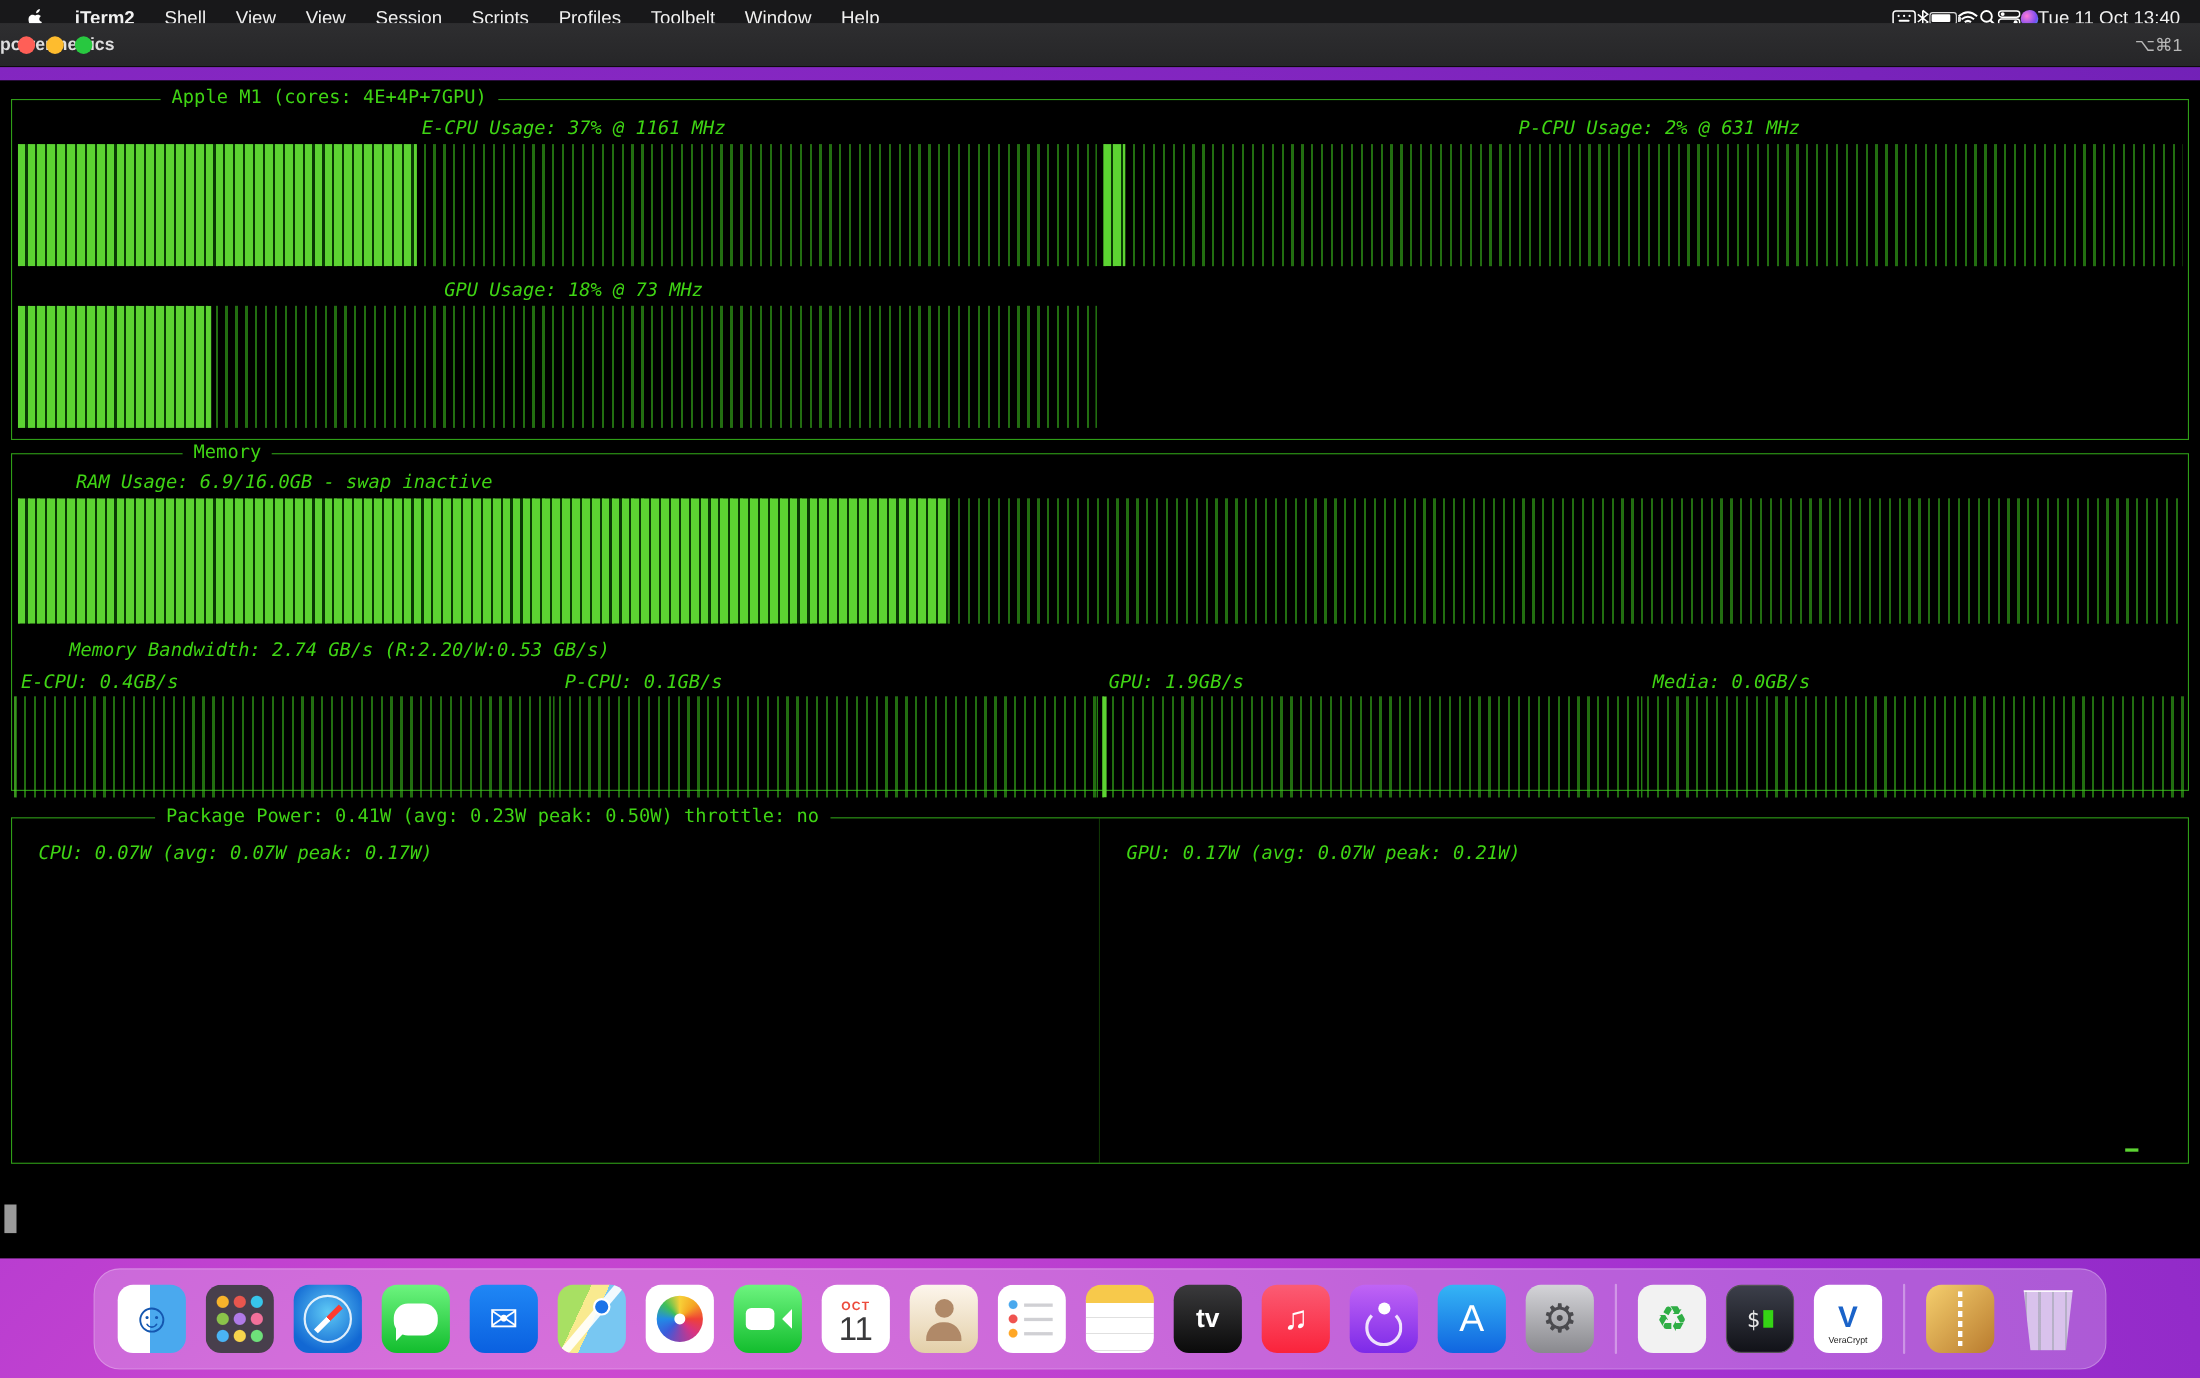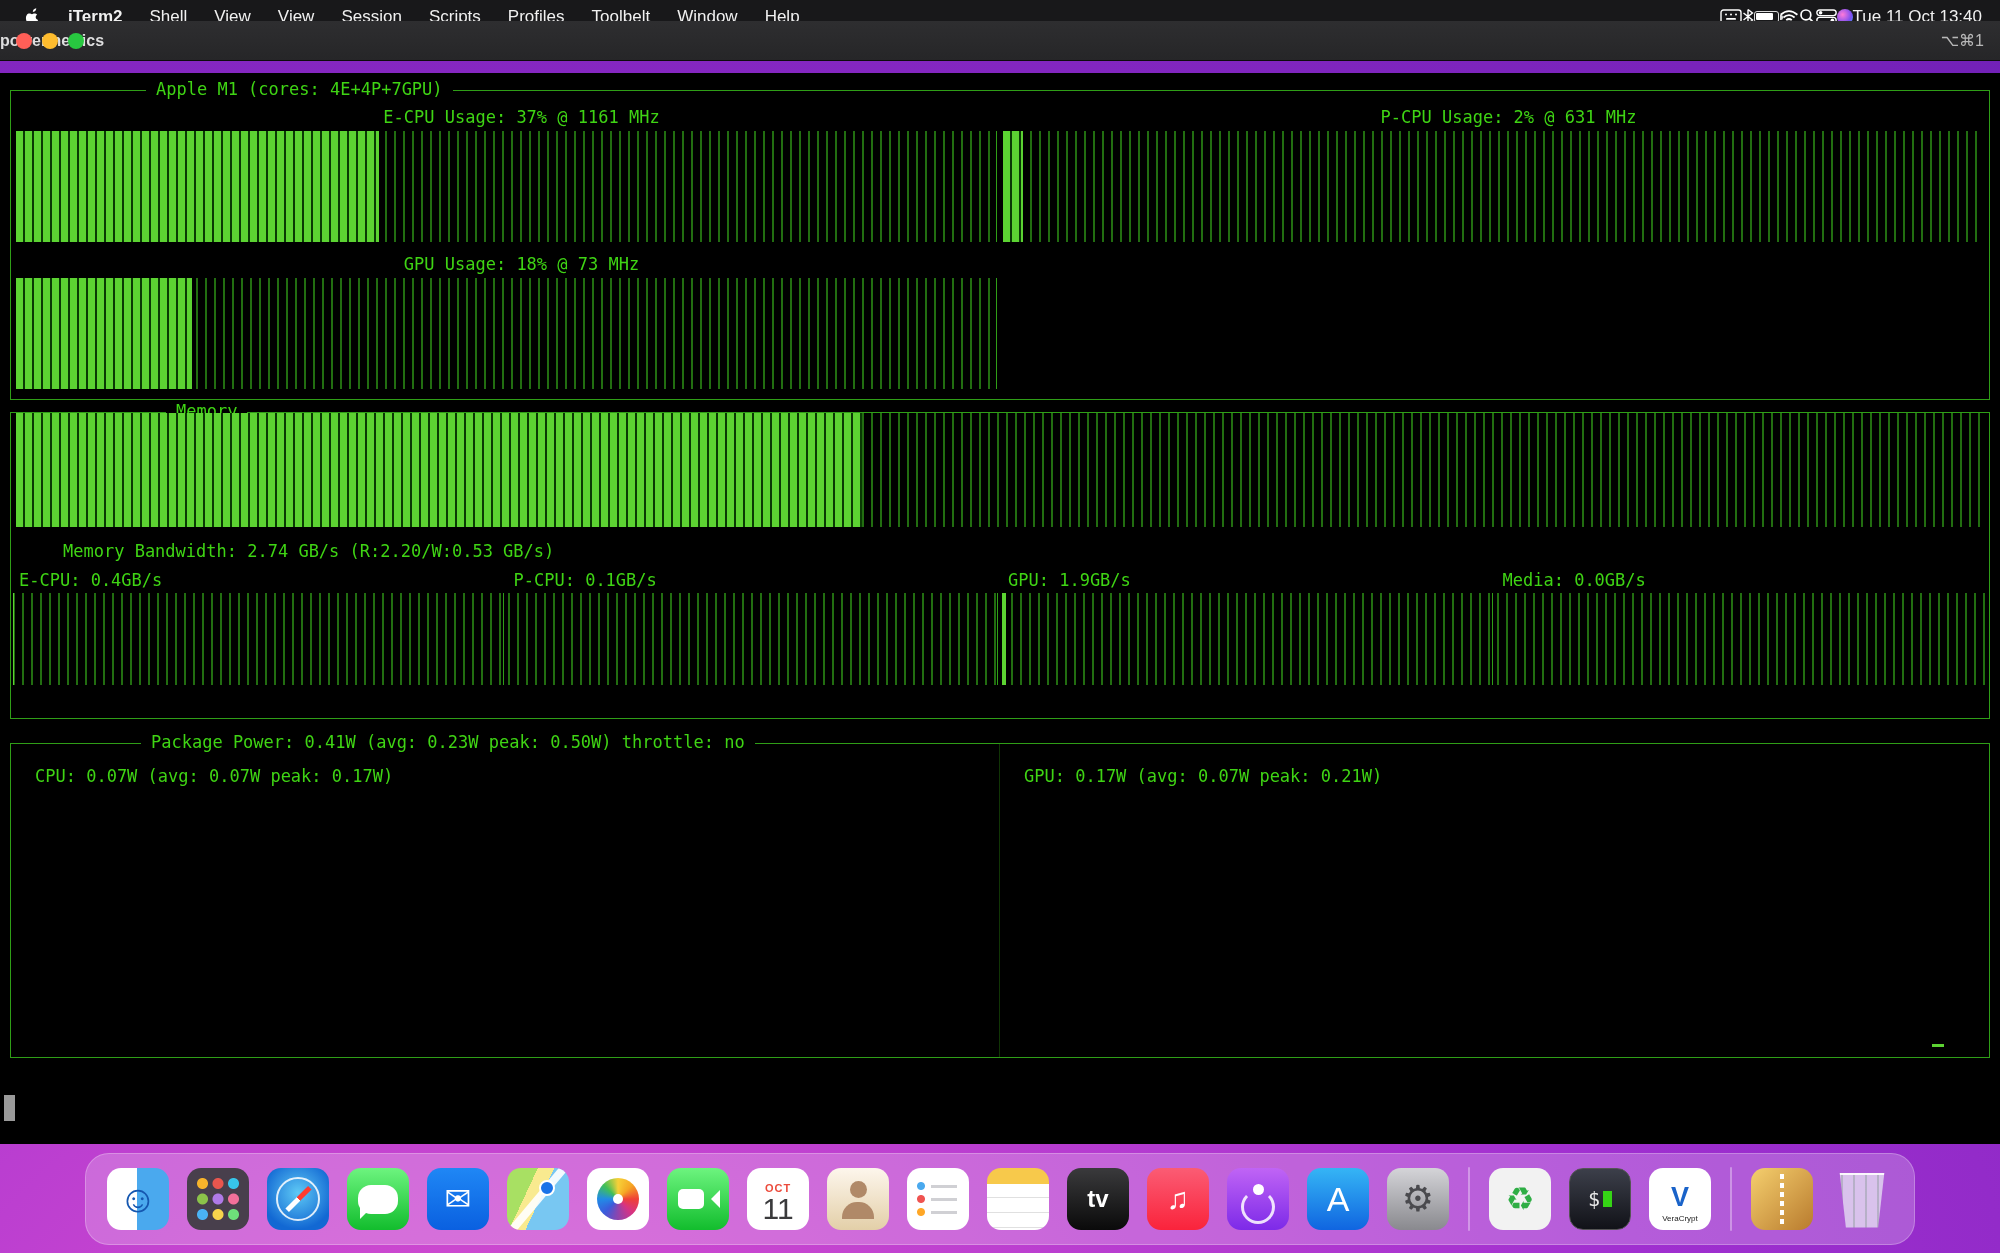--- a/index.html
+++ b/index.html
@@ -53,21 +53,21 @@
   }
   .tbox{position:absolute;left:10px;width:calc(100% - 20px);border:1px solid var(--bd);}
   .box-title{position:absolute;top:-12px;background:#000;padding:0 10px;white-space:nowrap;}
   .cpu-box{top:17px;height:310px;text-align:center;}
   .cpu-box .box-title{left:135px;}
   .mem-box{top:339px;height:307px;}
   .mem-box .box-title{left:155px;}
   .power-box{top:670px;height:315px;}
   .power-box .box-title{left:130px;}
 
-  .glabel{height:28px;line-height:28px;white-space:nowrap;overflow:hidden;}
+  .glabel{height:28px;line-height:28px;white-space:nowrap;overflow:hidden;font-style:italic;}
   .gauge{position:relative;overflow:hidden;
     background:repeating-linear-gradient(90deg, rgba(62,200,30,.55) 0 2px, transparent 2px 9px);}
   .gfill{position:absolute;top:0;bottom:0;left:0;
     background:repeating-linear-gradient(90deg, var(--fill) 0 7px, #0a3a04 7px 9px);}
 
   .cpu-grid{display:grid;grid-template-columns:1fr 1fr;padding:12px 2px 0 2px;}
   .cpu-cell{padding-bottom:8px;}
   .cpu-cell .glabel{padding-left:30px;}
   .cpu-cell .gauge{height:111px;margin:0 3px;}
   .cpu-cell.col-left .gauge{border-right:1px solid var(--bd);}
@@ -296,20 +296,21 @@
         <div class="glabel">GPU Usage: 18% @ 73 MHz</div>
         <div class="gauge">
           <div class="gfill" style="width: 18%;"></div>
         </div>
       </div>
     </div>
   </div>
 
   <div class="tbox mem-box">
     <span class="box-title">Memory</span>
+    <div class="glabel ram-label">RAM Usage: 6.9/16.0GB - swap inactive</div>
     <div class="gauge ram-gauge">
       <div class="gfill" style="width: 43%;"></div>
     </div>
     <div class="glabel bw-label">Memory Bandwidth: 2.74 GB/s (R:2.20/W:0.53 GB/s)</div>
     <div class="bw-grid">
       <div class="bw-cell">
         <div class="glabel">E-CPU: 0.4GB/s</div>
         <div class="gauge">
           <div class="gfill" style="width: 0.3%;"></div>
         </div>

